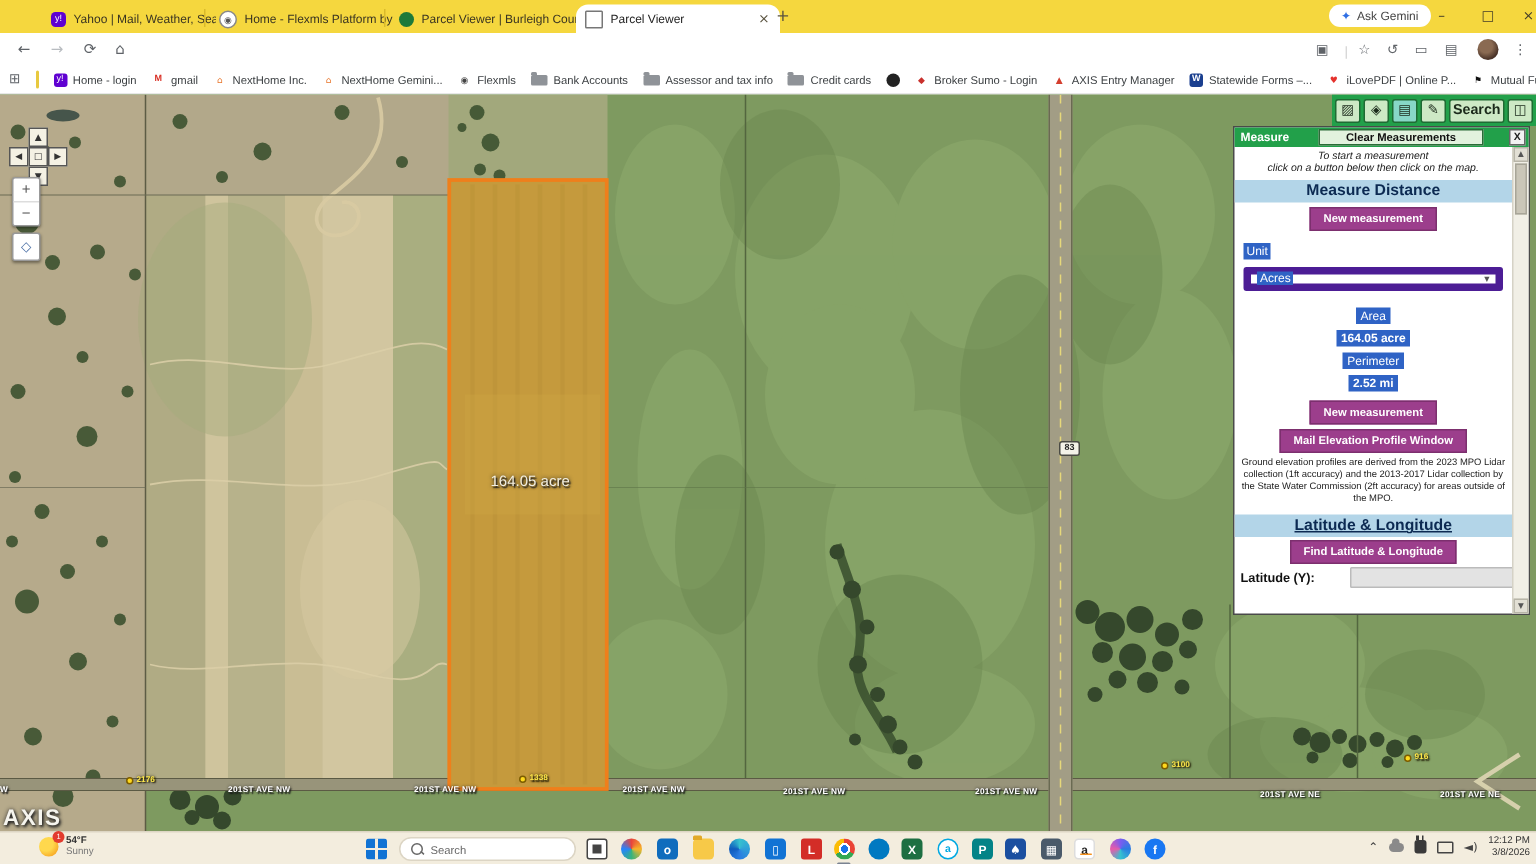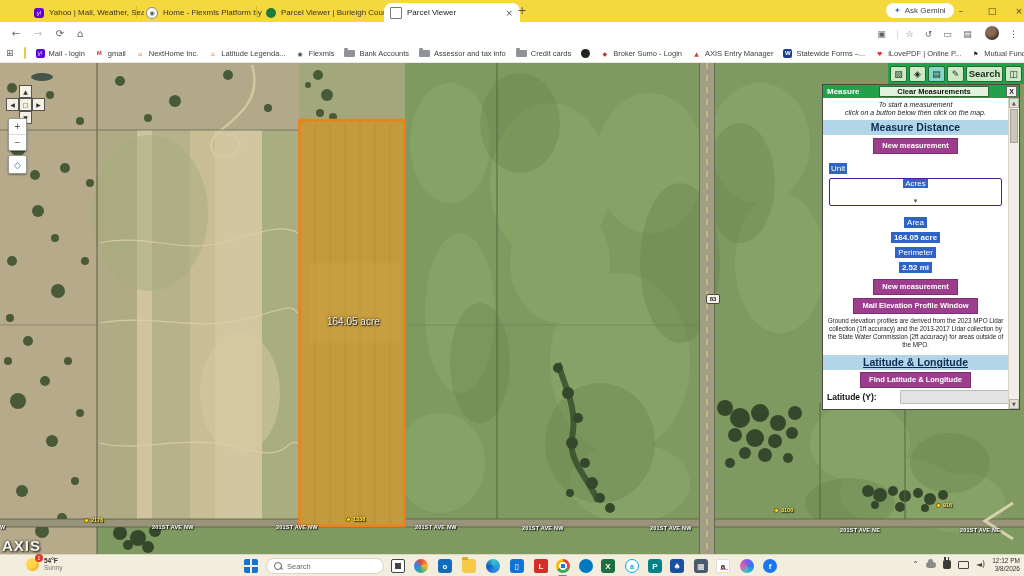--- a/index.html
+++ b/index.html
@@ -88,22 +88,22 @@
   #pclose{position:absolute;right:2px;top:1px;width:11px;height:11px;background:#f2f2f2;border:1px solid #666;
           font-size:7px;font-weight:bold;color:#222;display:flex;align-items:center;justify-content:center;box-sizing:border-box;}
   #pbody{position:absolute;left:0;top:13px;right:11px;bottom:0;overflow:hidden;}
   .instr{margin-top:3px;font-size:7px;font-style:italic;color:#222;text-align:center;line-height:1.2;}
   .bluebar{margin-top:0;height:15px;background:#b3d5e8;color:#0c2a52;font-size:10.5px;font-weight:bold;
            display:flex;align-items:center;justify-content:center;}
   .pbtn{display:block;margin:3px auto 3px;background:#9c3e8c;color:#fff;border:1px solid #7c2f6e;
         font-size:7.5px;font-weight:bold;padding:2.5px 8px;font-family:"Liberation Sans",sans-serif;}
   .sel{background:#2f63c5;color:#fff;}
   .unitlbl{display:inline-block;margin:5px 0 0 6px;font-size:8px;padding:1px 2px;}
-  #unitselect{margin:3px 6px 0;height:28px;border:1px solid #4c1d95;border-radius:2px;background:#fff;
-              display:flex;align-items:center;justify-content:space-between;padding:0 4px;box-sizing:border-box;flex-direction:column;}
+  #unitselect{margin:3px 6px 0;height:16px;border:5px solid #4c1d95;border-radius:2px;background:#fff;
+              display:flex;align-items:center;justify-content:space-between;padding:0 4px;box-sizing:border-box;}
   #unitselect .val{font-size:8px;padding:0 2px;}
   #unitselect .chev{font-size:7px;color:#555;}
   .mval{display:table;margin:4px auto 0;font-size:8px;padding:1px 3px;}
   .mval.b{font-weight:bold;}
   .note{margin:3px 4px 0;font-size:6.3px;color:#222;text-align:center;line-height:1.28;}
   .llrow{display:flex;align-items:center;margin:2px 4px 0;gap:3px;}
   .llrow label{font-size:8.5px;font-weight:bold;color:#111;width:70px;flex:0 0 auto;}
   .llrow input{flex:1;height:10px;background:#e3e3e3;border:1px solid #bbb;border-radius:1px;}
   
   #pscroll{position:absolute;top:13px;right:0;bottom:0;width:11px;background:#f1efe6;border-left:1px solid #d5d2c6;box-sizing:border-box;}
@@ -196,33 +196,33 @@
     <div class="extic ic" style="left:960px;">▤</div>
     <div id="avatar"></div>
     <div class="extic ic" style="left:1006px;">⋮</div>
   </div>
 
   <div id="bookmarks">
     <span class="ic" style="font-size:9px;color:#5f6368;">⊞</span>
     <span class="vdiv"></span>
     <span class="bm">
         <span class="bmic" style="background:#5f01d1;">y!</span>
-        <span>Mail - login</span>
+        <span>Home - login</span>
       </span>
     <span class="bm">
         <span class="bmic" style="background:#fff;color:#d93025;font-weight:bold;">M</span>
         <span>gmail</span>
       </span>
     <span class="bm">
         <span class="bmic ic" style="background:#fff;color:#e8762c;">⌂</span>
         <span>NextHome Inc.</span>
       </span>
     <span class="bm">
         <span class="bmic ic" style="background:#fff;color:#e8762c;">⌂</span>
-        <span>Latitude Legenda...</span>
+        <span>NextHome Gemini...</span>
       </span>
     <span class="bm">
         <span class="bmic ic" style="background:#fff;color:#444;">◉</span>
         <span>Flexmls</span>
       </span>
     <span class="bm">
         <span class="folder"></span>
         <span>Bank Accounts</span>
       </span>
     <span class="bm">

